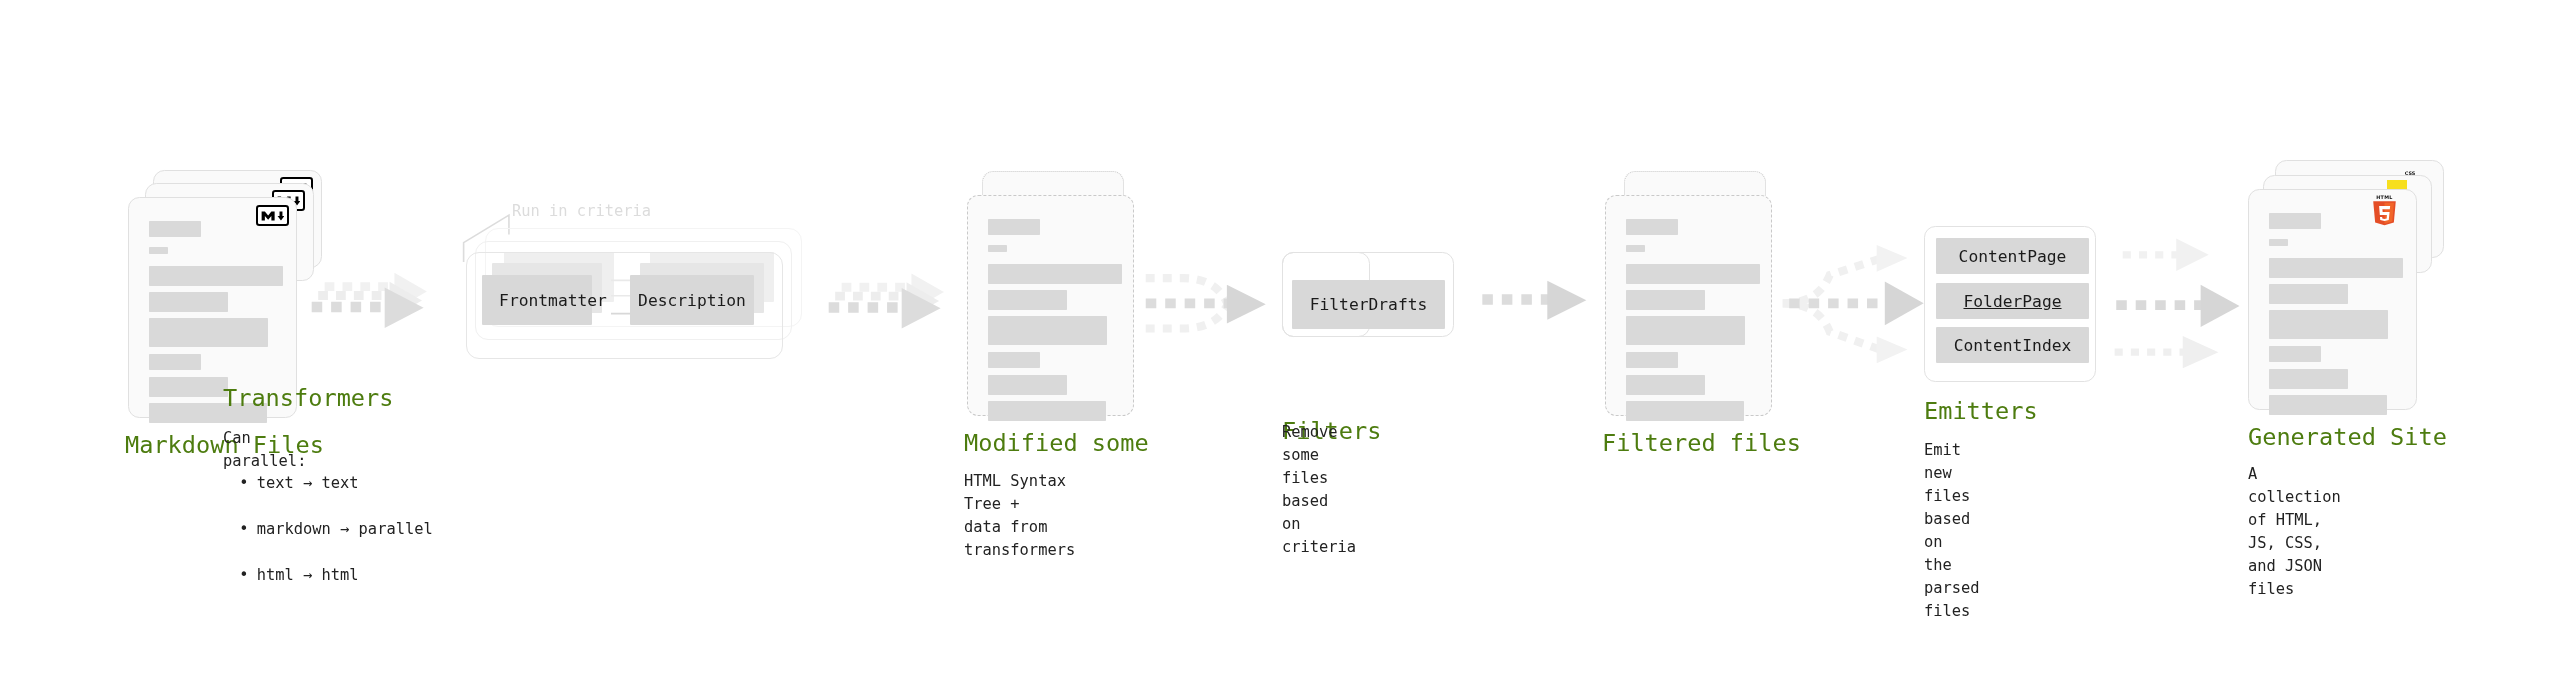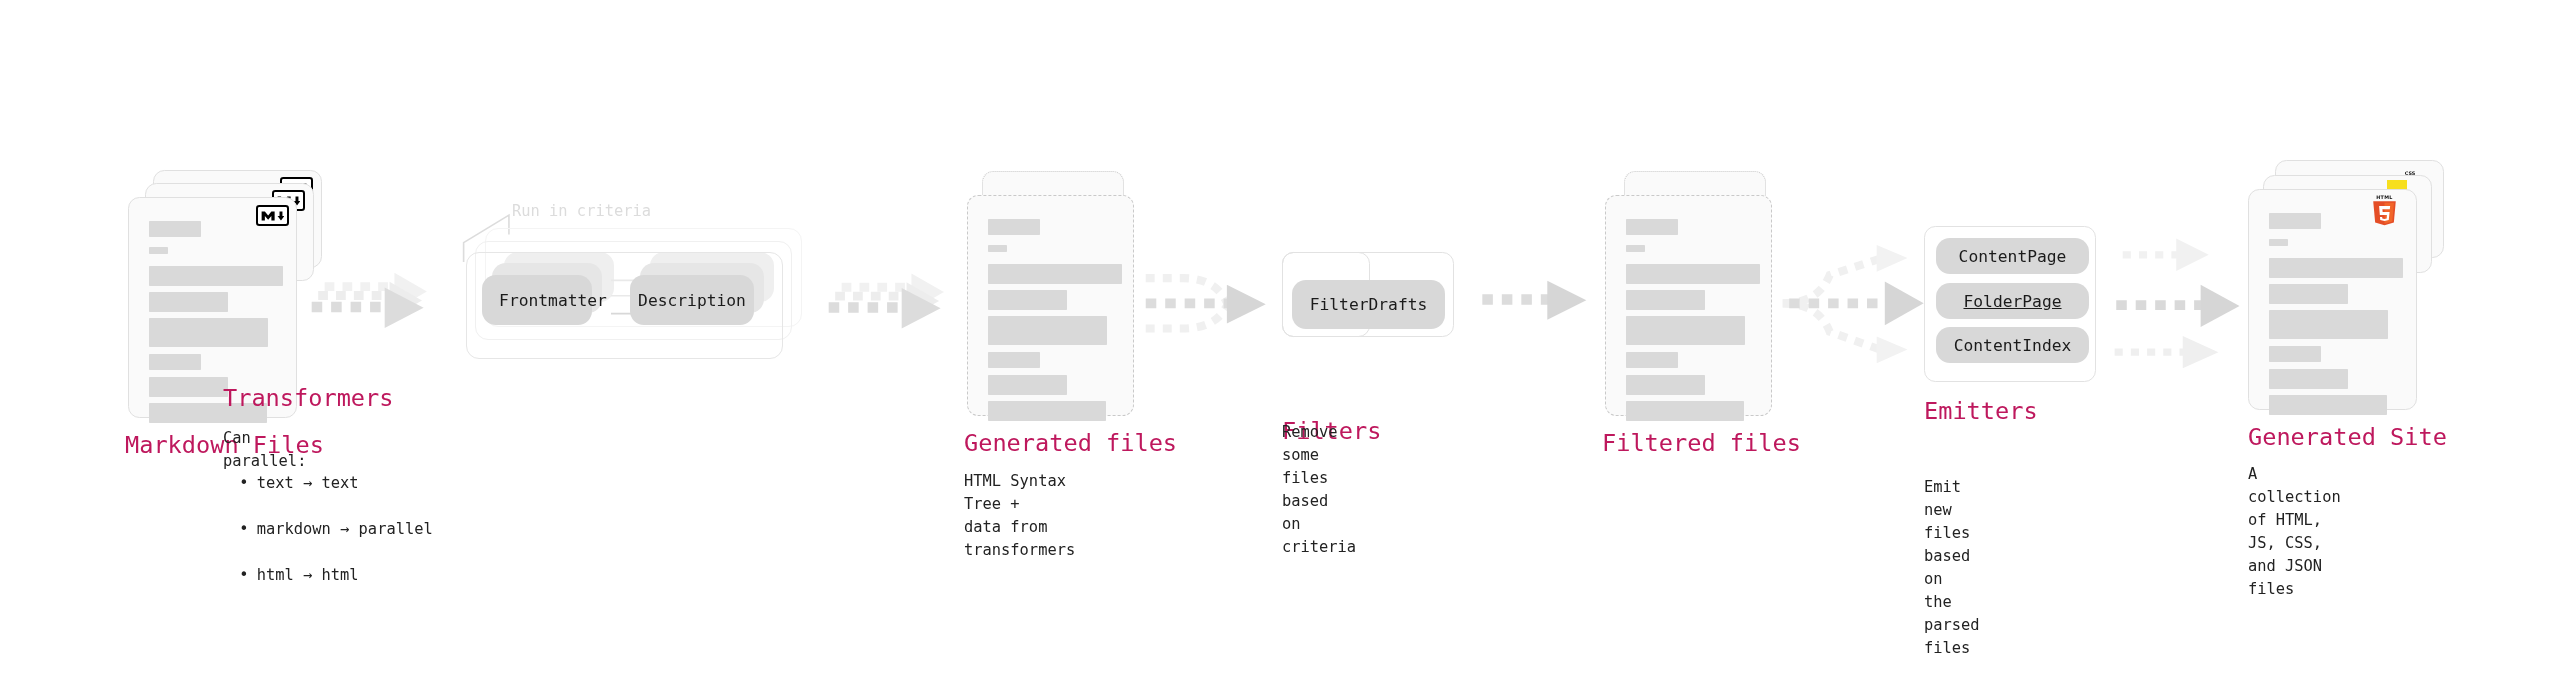--- a/index.html
+++ b/index.html
@@ -19,21 +19,21 @@
     height: 681px;
     background: #ffffff;
   }
 
   
   .abs { position: absolute; }
 
   .stage-title {
     font-family: "DejaVu Sans Mono", "Liberation Mono", monospace;
     font-size: 23.6px;
-    color: #be185d;
+    color: #4d7c0f;
     letter-spacing: 0px;
     white-space: nowrap;
   }
   .stage-desc {
     font-family: "DejaVu Sans Mono", "Liberation Mono", monospace;
     font-size: 15.4px;
     line-height: 23px;
     color: #222222;
     white-space: pre-line;
   }
@@ -87,21 +87,21 @@
     border-radius: 13px;
     background: transparent;
     box-sizing: border-box;
   }
   .groupbox.ghost2 { border-color: #f0f0f0; }
   .groupbox.ghost3 { border-color: #f4f4f4; }
 
   .chip {
     position: absolute;
     background: #d8d8d8;
-    border-radius: 14px;
+    border-radius: 1px;
     display: flex;
     align-items: center;
     justify-content: center;
     font-family: "DejaVu Sans Mono", "Liberation Mono", monospace;
     font-size: 16.3px;
     color: #1b1b1b;
     box-sizing: border-box;
     white-space: nowrap;
   }
   .chip.ghost-a { background: #e6e6e6; color: transparent; }
@@ -257,21 +257,21 @@
       <div class="bar" style="left:19.5px;top:23px;width:52px;height:16.3px;"></div>
       <div class="bar" style="left:19.5px;top:49px;width:19.5px;height:7.3px;"></div>
       <div class="bar" style="left:19.5px;top:68px;width:134px;height:19.5px;"></div>
       <div class="bar" style="left:19.5px;top:94px;width:79px;height:19.5px;"></div>
       <div class="bar" style="left:19.5px;top:120px;width:119px;height:29px;"></div>
       <div class="bar" style="left:19.5px;top:156px;width:52px;height:16.3px;"></div>
       <div class="bar" style="left:19.5px;top:179px;width:79px;height:19.5px;"></div>
       <div class="bar" style="left:19.5px;top:205px;width:118px;height:19.5px;"></div>
     </div>
 
-    <div class="stage-title abs" style="left:964px;top:429px;">Generated files</div>
+    <div class="stage-title abs" style="left:964px;top:429px;">Modified some</div>
     <div class="stage-desc abs" style="left:964px;top:470px;">HTML Syntax Tree +
 data from transformers</div>
   </div>
 
   <svg class="arrow-svg" style="left:1136px;top:260px;" width="146" height="98" viewBox="0 0 180 120">
     <g stroke="#f0f0f0" stroke-width="10" stroke-dasharray="11 10" fill="none" stroke-linecap="butt">
       <path d="M12 22 L58 22 Q98 22 112 52"></path>
       <path d="M12 84 L58 84 Q98 84 112 56"></path>
     </g>
     <g stroke="#dcdcdc" stroke-width="12" stroke-dasharray="13 11" fill="none">
@@ -326,21 +326,21 @@
     <polygon points="138,56 186,83 138,110" fill="#d6d6d6"></polygon>
   </svg>
 
   <div class="abs" style="left:0;top:0;">
     <div class="whitecard" style="left:1924px;top:226px;width:172px;height:156px;"></div>
     <div class="chip" style="left:1936px;top:238px;width:153px;height:36px;">ContentPage</div>
     <div class="chip" style="left:1936px;top:283px;width:153px;height:36px;text-decoration:underline;">FolderPage</div>
     <div class="chip" style="left:1936px;top:327px;width:153px;height:36px;text-align:center;">ContentIndex</div>
 
     <div class="stage-title abs" style="left:1924px;top:397px;">Emitters</div>
-    <div class="stage-desc abs" style="left:1924px;top:439px;margin-top:37px;">Emit new files based on
+    <div class="stage-desc abs" style="left:1924px;top:439px;">Emit new files based on
 the parsed files</div>
   </div>
 
   <svg class="arrow-svg" style="left:2113px;top:228px;" width="146" height="142" viewBox="0 0 180 175">
     <g stroke="#f1f1f1" stroke-width="9" stroke-dasharray="10 10" fill="none">
       <line x1="12" y1="33" x2="80" y2="33"></line>
     </g>
     <polygon points="78,13 118,33 78,53" fill="#f1f1f1"></polygon>
 
     <g stroke="#d9d9d9" stroke-width="12" stroke-dasharray="13 11" fill="none">

